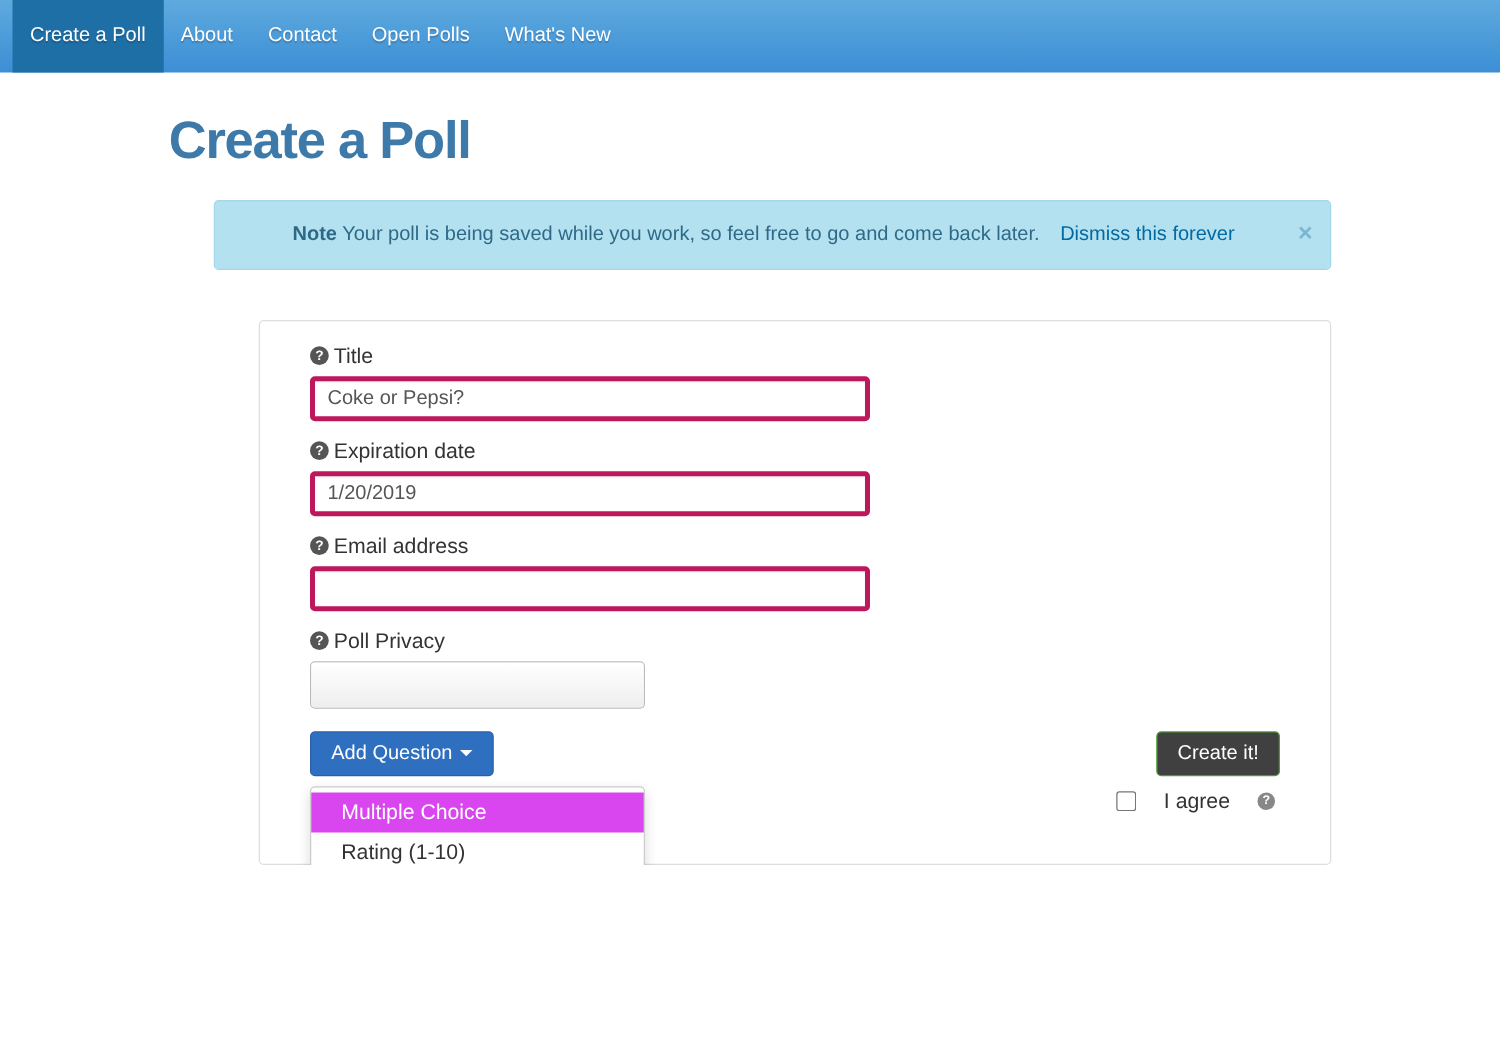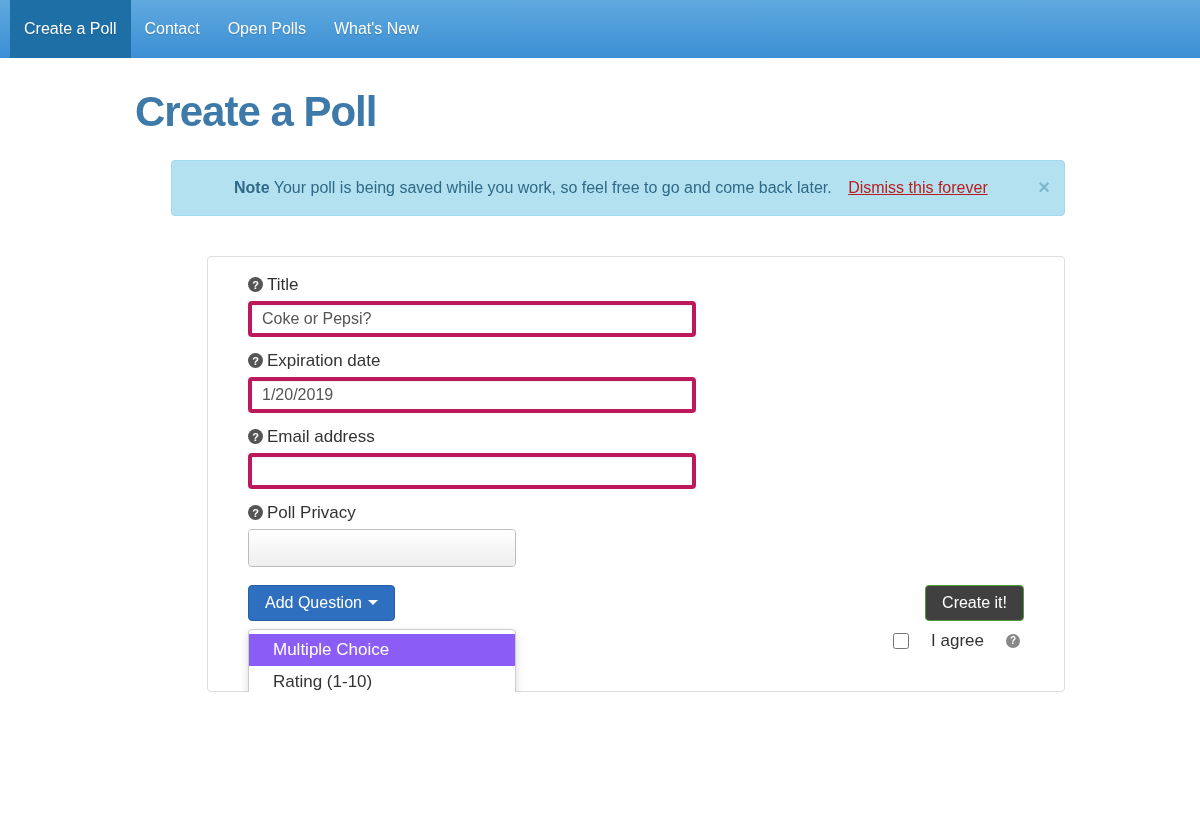--- a/index.html
+++ b/index.html
@@ -47,24 +47,23 @@
       padding: 14px 18px;
       position: relative;
       color: #2e6a88;
       font-size: 16px;
       line-height: 1.6;
       margin-left: 36px;
       margin-bottom: 40px;
     }
     .alert .note { font-weight: 700; color: #2e6a88; margin-left: 44px; }
     .alert .dismiss-link {
-      color: #b91c1c;
+      color: #0369a1;
       cursor: pointer;
       margin-left: 12px;
-      text-decoration: underline;
     }
     .alert .close {
       position: absolute;
       right: 14px;
       top: 10px;
       font-size: 20px;
       color: #7bb7cf;
       cursor: pointer;
       font-weight: 700;
     }
@@ -179,21 +178,21 @@
       padding: 4px 0;
       z-index: 10;
     }
     .dropdown-item {
       padding: 6px 24px;
       font-size: 17px;
       color: #333;
       cursor: pointer;
     }
     .dropdown-item.active {
-      background: #8b5cf6;
+      background: #d946ef;
       color: #fff;
     }
     .right-col {
       text-align: right;
     }
     .agree-row {
       margin-top: 10px;
       font-size: 17px;
       display: flex;
       align-items: center;
@@ -204,20 +203,21 @@
     .help-icon.small {
       width: 14px; height: 14px; font-size: 10px;
       background: #888;
     }
   </style>
 </head>
 <body>
 
 <nav class="navbar">
   <div class="nav-item active">Create a Poll</div>
+  <div class="nav-item">About</div>
   <div class="nav-item">Contact</div>
   <div class="nav-item">Open Polls</div>
   <div class="nav-item">What's New</div>
 </nav>
 
 <div class="container">
   <h1 class="page-title">Create a Poll</h1>
 
   <div class="alert">
     <span class="note">Note</span>

